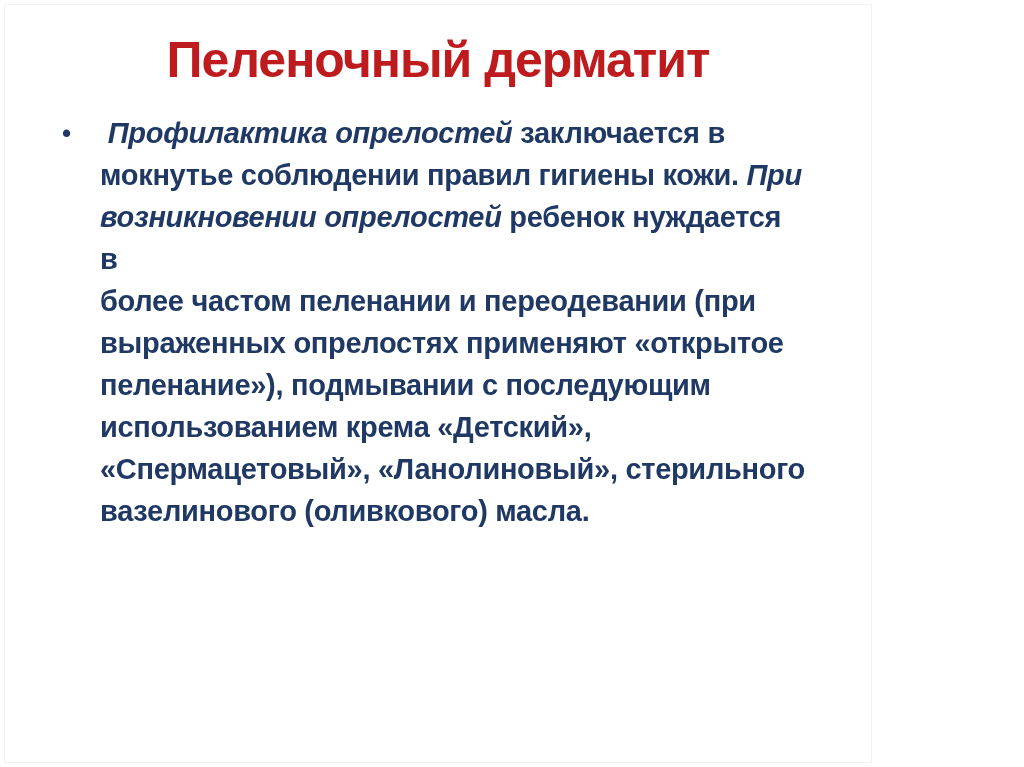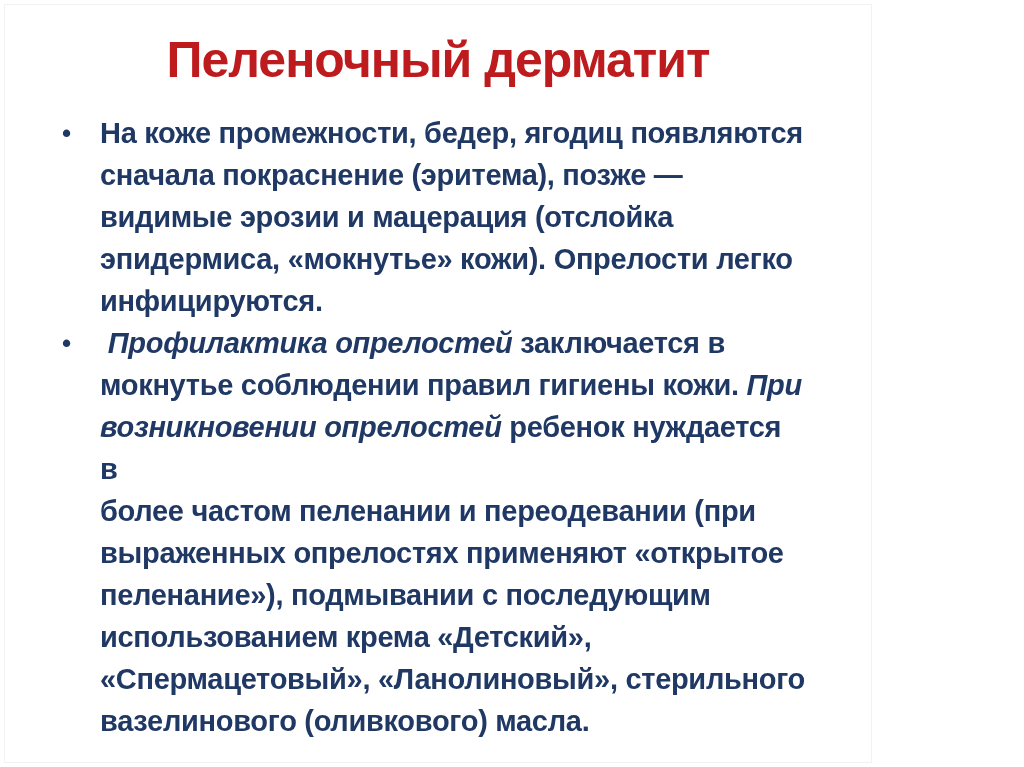--- a/index.html
+++ b/index.html
@@ -60,25 +60,20 @@
   }
   .text-run.italic { font-style: italic; }
 </style>
 </head>
 <body>
 
 <div class="slide">
   <div class="slide-frame"></div>
   <h1 class="slide-title">Пеленочный дерматит</h1>
   <ul class="bullet-list">
-      <li class="bullet-item"><span class="text-run">На коже промежности, бедер, ягодиц появляются
-сначала покраснение (эритема), позже —
-видимые эрозии и мацерация (отслойка
-эпидермиса, «мокнутье» кожи). Опрелости легко
-инфицируются.</span></li>
       <li class="bullet-item"><span class="text-run italic"> Профилактика опрелостей</span><span class="text-run"> заключается в
 мокнутье соблюдении правил гигиены кожи. </span><span class="text-run italic">При
 возникновении опрелостей</span><span class="text-run"> ребенок нуждается в
 более частом пеленании и переодевании (при
 выраженных опрелостях применяют «открытое
 пеленание»), подмывании с последующим
 использованием крема «Детский»,
 «Спермацетовый», «Ланолиновый», стерильного
 вазелинового (оливкового) масла.</span></li>
     </ul>

